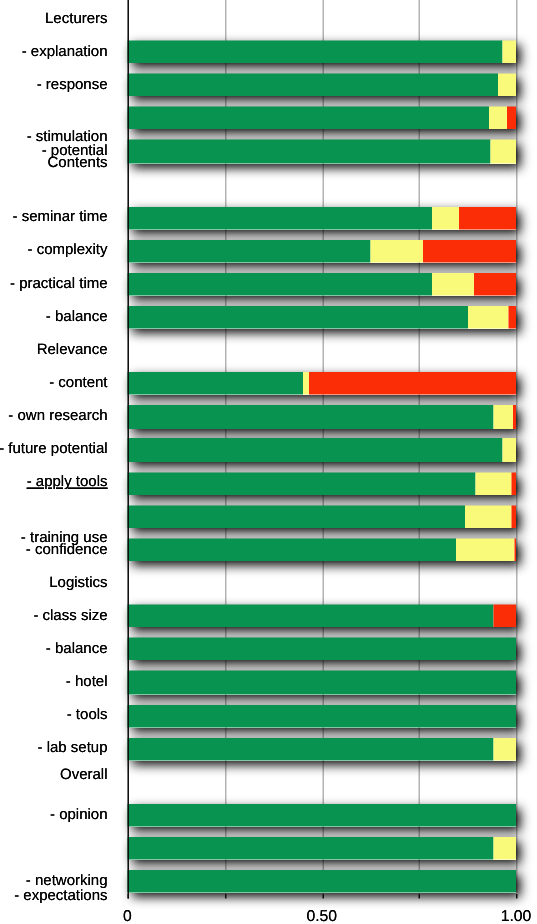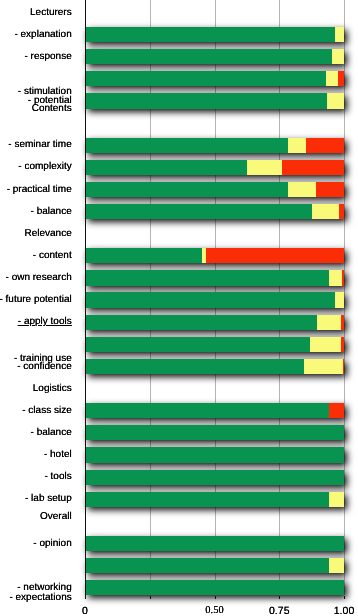--- a/index.html
+++ b/index.html
@@ -169,17 +169,16 @@
     </div>
     <div class="axis-y"></div>
 
     <div class="tick" style="left: 85px;"></div>
     <div class="tick" style="left: 150px;"></div>
     <div class="tick" style="left: 215px;"></div>
     <div class="tick" style="left: 279px;"></div>
     <div class="tick" style="left: 344px;"></div>
 
     <div class="ticklabel" style="left: 85px;">0</div>
-    <div class="ticklabel" style="left: 214.5px; font-family: Liberation Serif, serif;">0.50</div>
-    <div class="ticklabel" style="left: 279.25px;">0.75</div>
+    <div class="ticklabel" style="left: 214.5px;">0.50</div>
     <div class="ticklabel" style="left: 344px;">1.00</div>
   </div>
 </div>
 
 </body></html>

